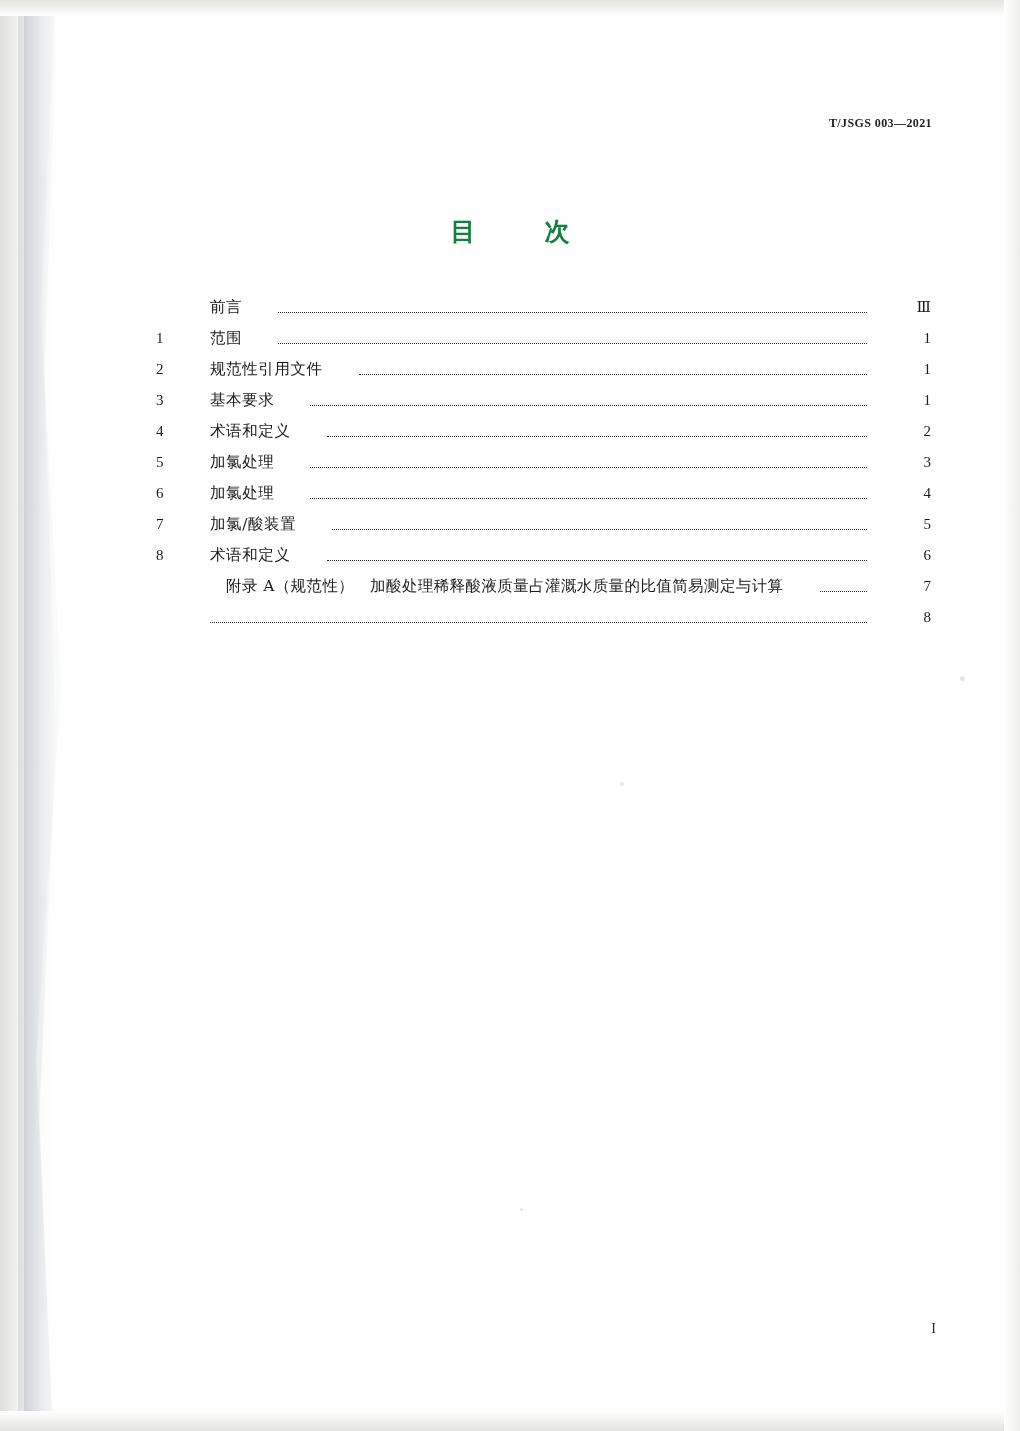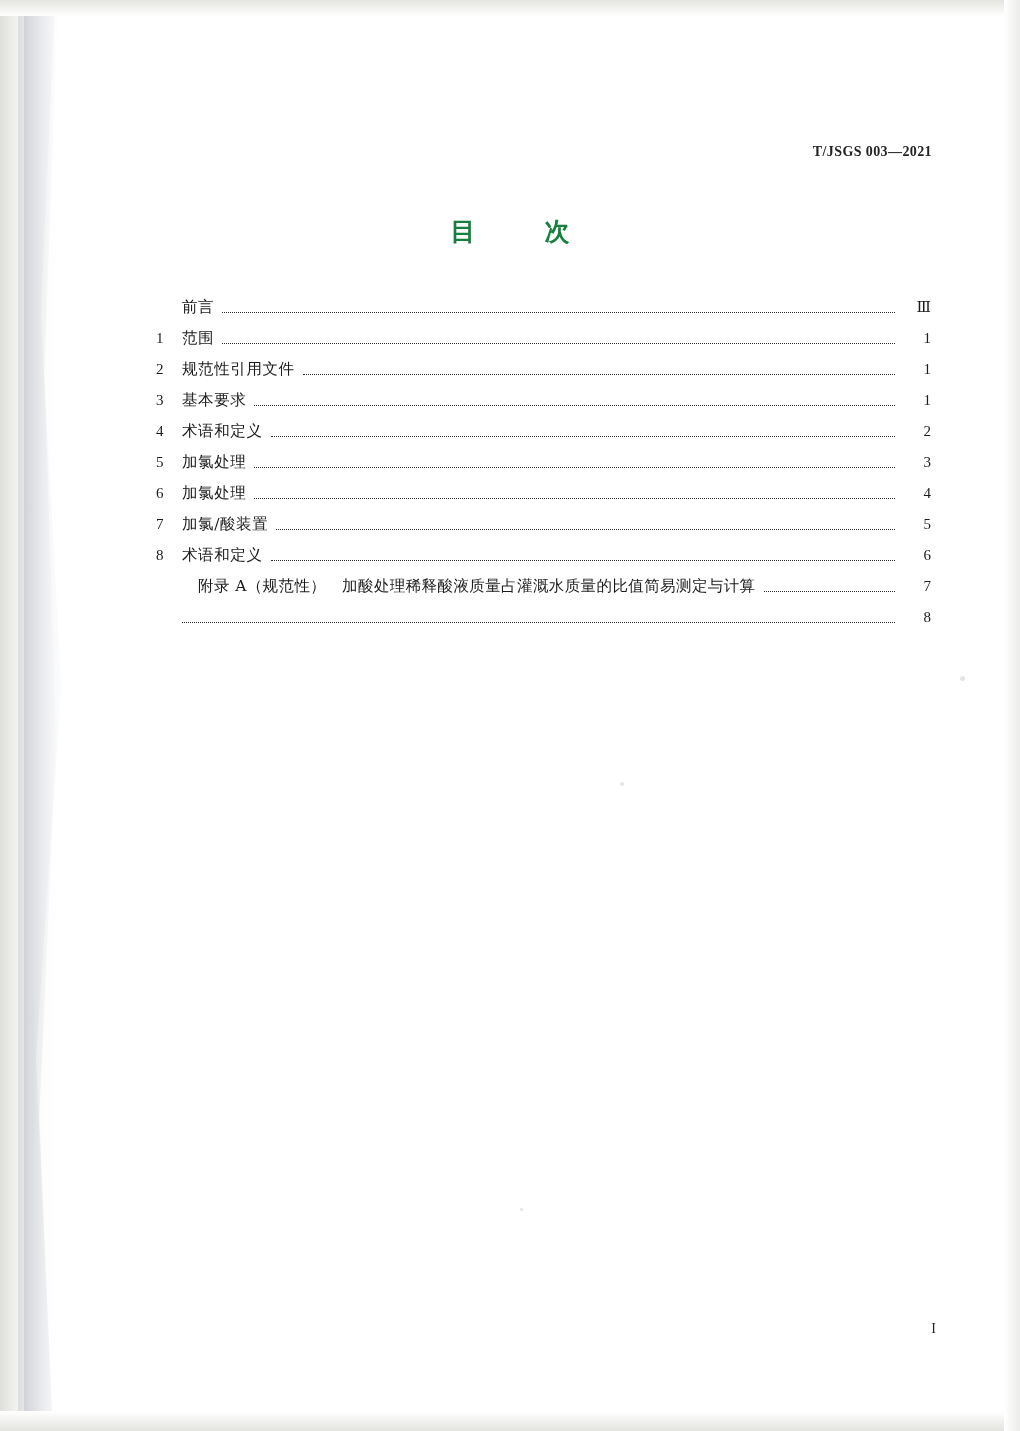--- a/index.html
+++ b/index.html
@@ -74,24 +74,24 @@
   .content {
     position: absolute;
     left: 0; top: 0;
     width: 1020px;
     height: 1431px;
   }
 
   .header-code {
     position: absolute;
     right: 88px;
-    top: 144px;
+    top: 116px;
     font-family: "Liberation Serif", "DejaVu Serif", serif;
     font-weight: bold;
-    font-size: 14px;
+    font-size: 12px;
     letter-spacing: 0.4px;
     color: #232323;
     white-space: nowrap;
   }
 
   .doc-title {
     position: absolute;
     left: 0;
     top: 215px;
     width: 1020px;
@@ -112,20 +112,21 @@
   }
 
   .toc-row {
     display: flex;
     align-items: flex-end;
     font-size: 15.5px;
     color: #1c1c1c;
     height: 31px;
     line-height: 31px;
     white-space: nowrap;
+    gap: 28px;
   }
 
   .num {
     width: 26px;
     flex: 0 0 26px;
     font-family: "Liberation Serif", "DejaVu Serif", serif;
     font-size: 15px;
     color: #1c1c1c;
   }
   .label {

